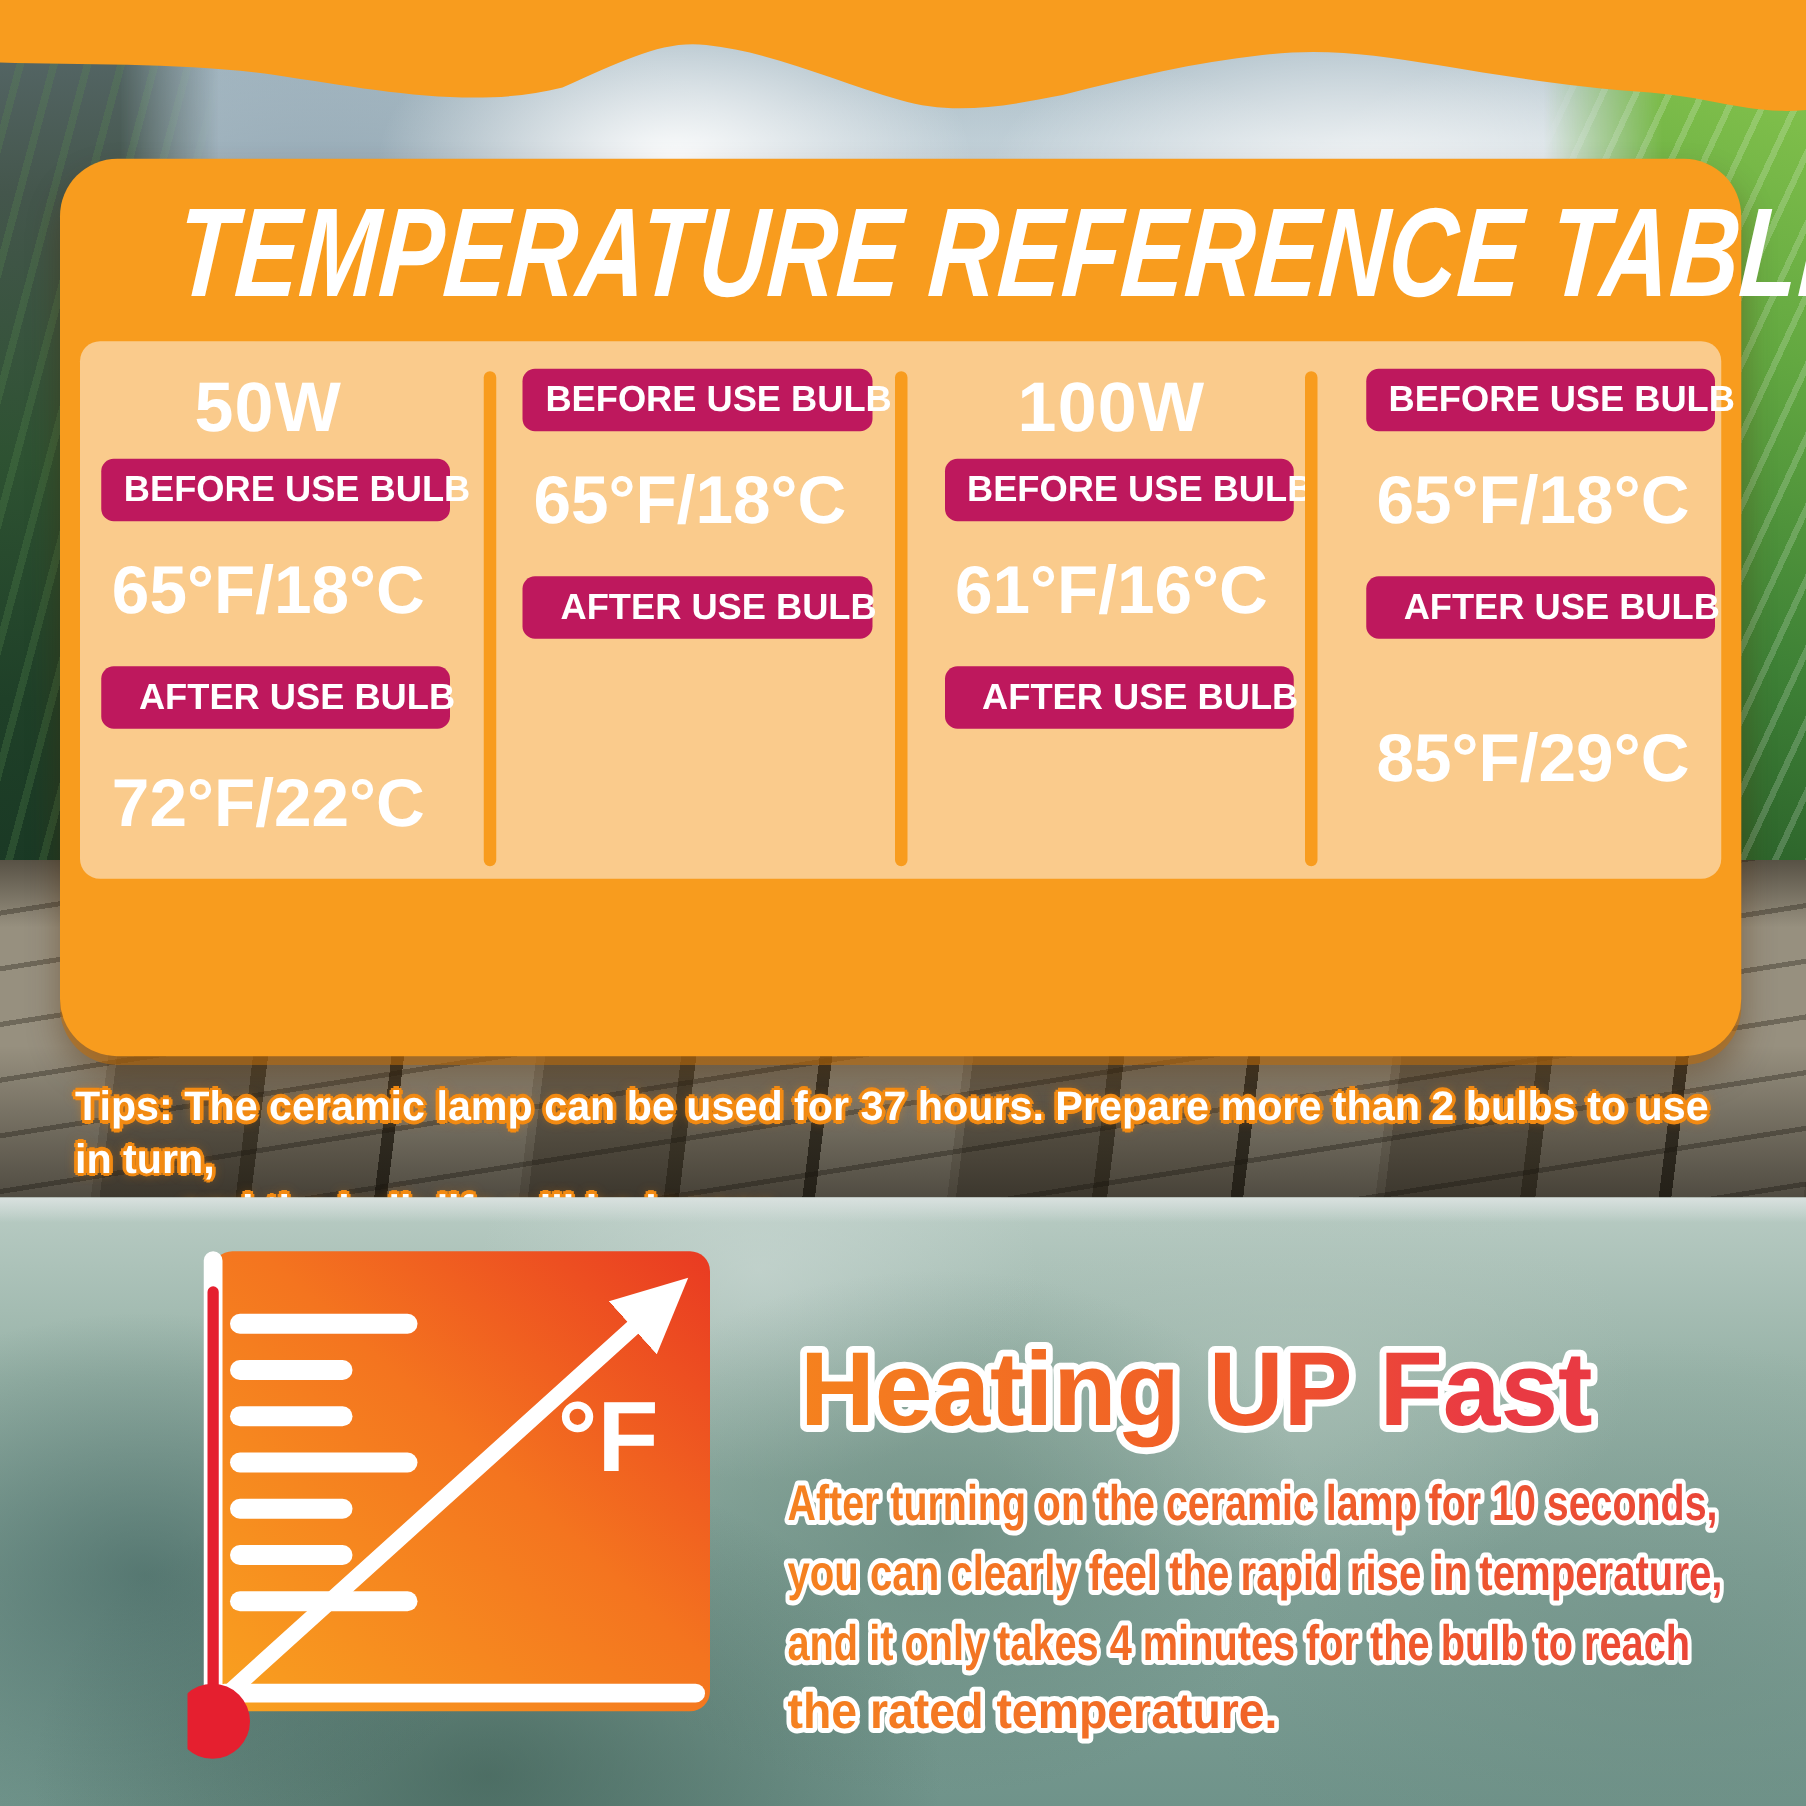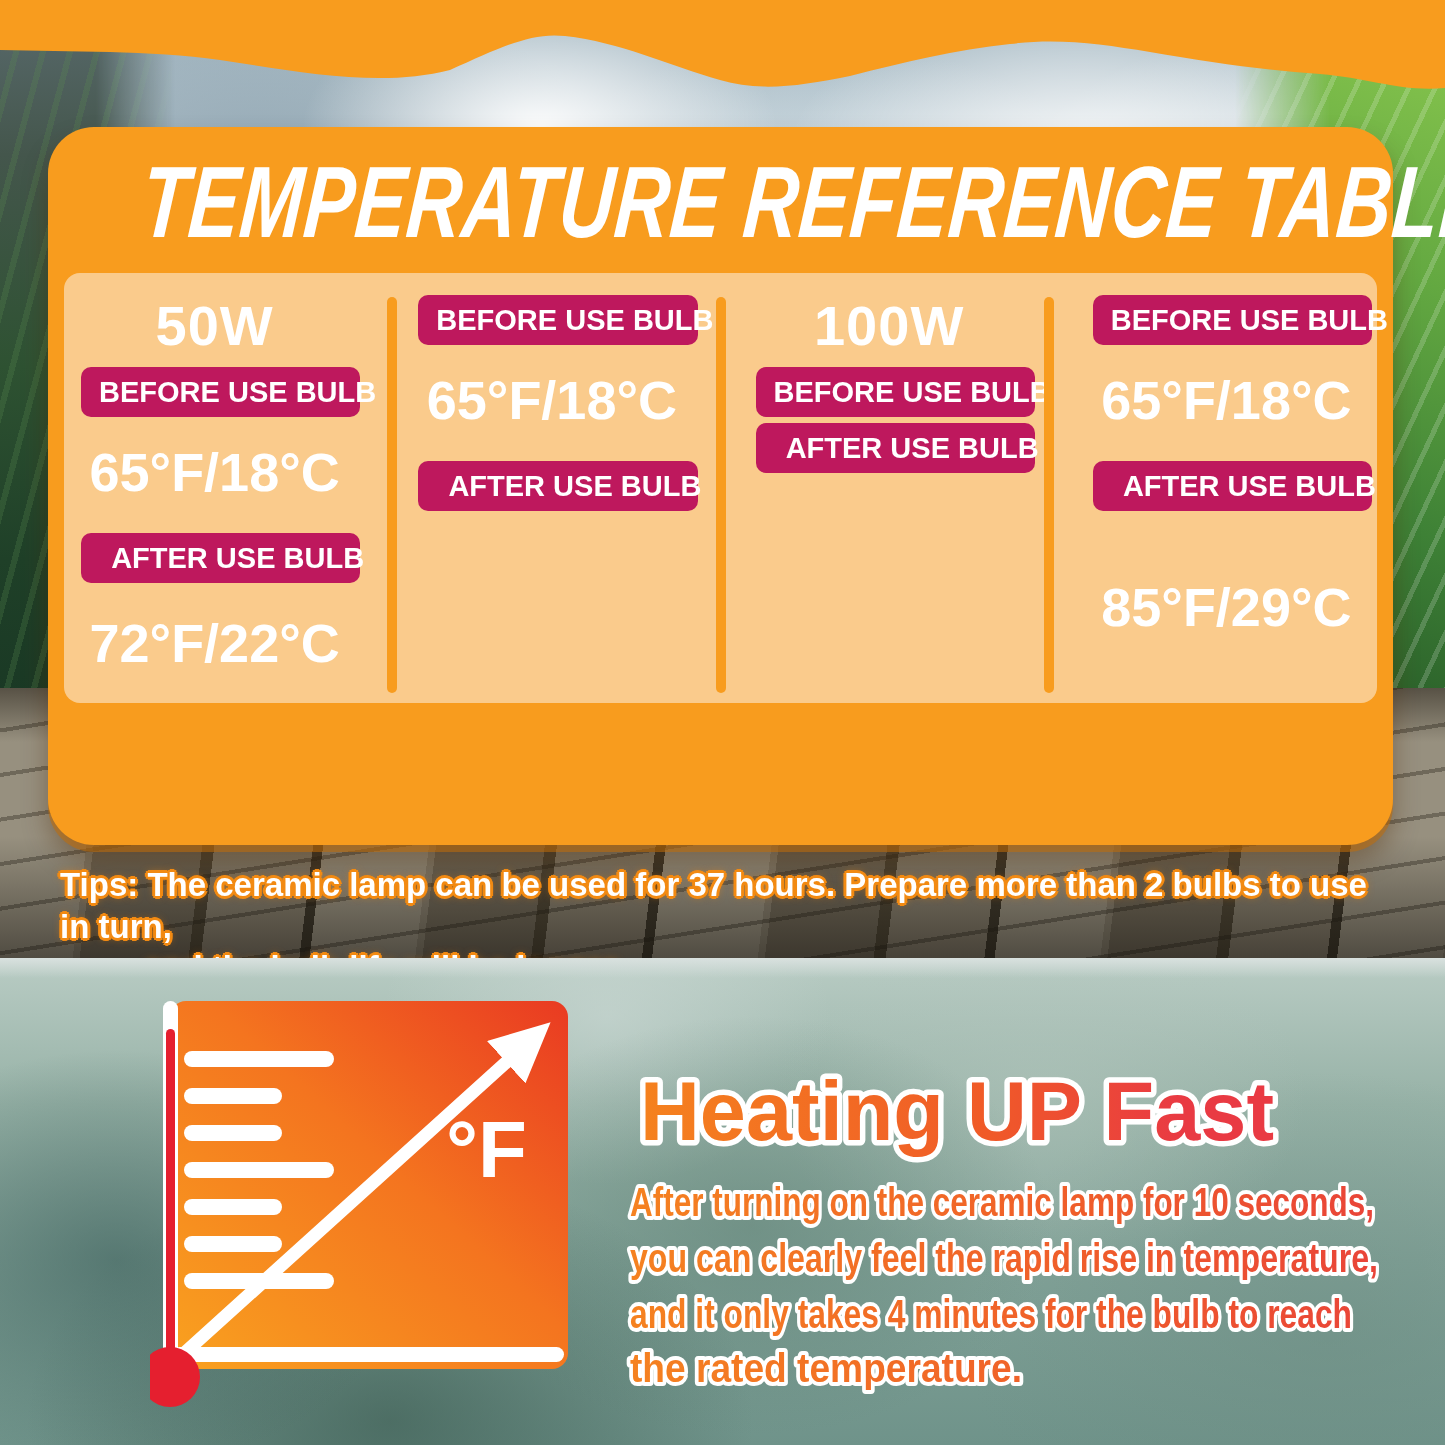--- a/index.html
+++ b/index.html
@@ -121,20 +121,21 @@
 
         <div class="col">
           <div class="band">BEFORE USE BULB</div>
           <div class="val">65°F/18°C</div>
           <div class="band">AFTER USE BULB</div>
         </div>
 
         <div class="col">
           <div class="watt">100W</div>
           <div class="band">BEFORE USE BULB</div>
+          <div class="val">61°F/16°C</div>
           <div class="band">AFTER USE BULB</div>
         </div>
 
         <div class="col">
           <div class="band">BEFORE USE BULB</div>
           <div class="val">65°F/18°C</div>
           <div class="band">AFTER USE BULB</div>
           <div class="val val2">85°F/29°C</div>
         </div>
 

